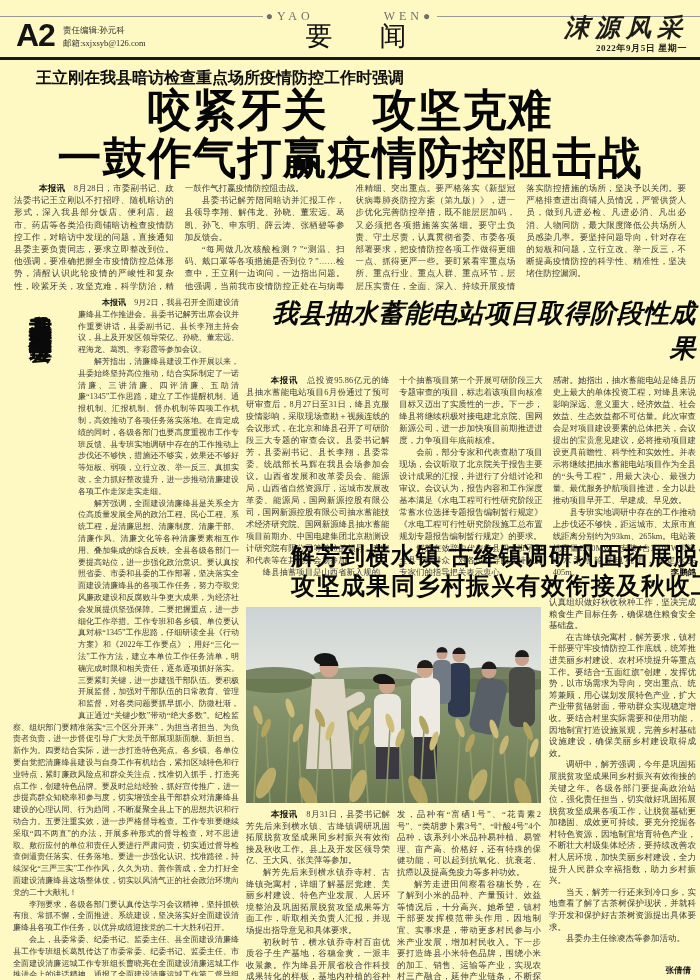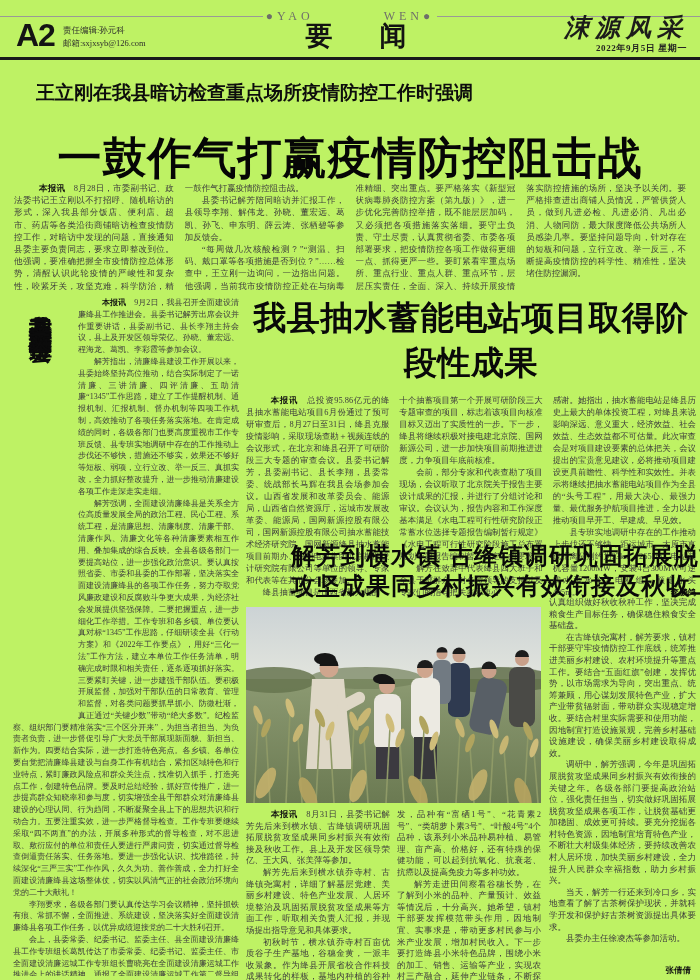--- a/index.html
+++ b/index.html
@@ -1,55 +1,55 @@
 <!DOCTYPE html>
 <html><head>
 <meta charset="utf-8">
 <style>
   *{margin:0;padding:0;box-sizing:border-box;}
   html,body{background:#e8e7e2;}
   body{width:700px;height:980px;font-family:"Liberation Serif","DejaVu Serif",serif;}
-  .page{position:relative;width:700px;height:980px;background:#bef264;overflow:hidden;color:#222;}
+  .page{position:relative;width:700px;height:980px;background:#fef9c3;overflow:hidden;color:#222;}
 
   
   .hdr-topline{position:absolute;top:9px;left:0;right:0;display:flex;align-items:center;}
   .hdr-topline .hline{flex:1;border-top:1px solid #9a9a96;height:0;}
   .hdr-topline .py{font-size:12px;color:#6e6e6a;letter-spacing:4px;padding:0 3px;white-space:nowrap;}
   .hdr-topline .py-gap{width:64px;}
   .a2block{position:absolute;left:16px;top:20px;display:flex;align-items:flex-start;}
   .a2num{font-size:32px;font-weight:900;font-family:"Liberation Sans","DejaVu Sans",sans-serif;line-height:31px;letter-spacing:-1px;color:#141414;}
   .edinfo{margin-left:8px;font-size:8.5px;color:#2e2e2c;line-height:12.5px;padding-top:4px;}
-  .sect{position:absolute;top:18px;left:12px;right:0;text-align:center;font-size:27px;font-weight:700;color:#121212;letter-spacing:10px;padding-left:10px;}
+  .sect{position:absolute;top:18px;left:12px;right:0;text-align:center;font-size:27px;font-weight:400;color:#121212;letter-spacing:10px;padding-left:10px;}
   .masthead{position:absolute;right:12px;top:11px;font-size:25px;font-weight:700;font-style:italic;letter-spacing:6px;color:#1c1c1a;}
   .dateline{position:absolute;right:13px;top:42px;font-size:9px;font-weight:600;color:#242422;letter-spacing:.6px;}
   .rule-thick{position:absolute;left:0;right:0;top:57px;height:3px;background:#1a1a1a;}
 
   
   .nx p{font-size:8.5px;line-height:12.2px;text-align:justify;color:#3c3c3c;text-indent:2em;}
   .nx p.cont{text-indent:0;}
   .lede{font-weight:700;color:#101010;margin-left:8px;}
   .byline{text-align:right;font-weight:700;color:#101010;font-size:8.5px;margin-top:20px;padding-right:5px;}
   .byline-inline{float:right;font-weight:700;color:#101010;}
 
   
-  .kicker{position:absolute;left:36px;top:80px;font-size:19px;font-weight:700;color:#0d0d0d;font-family:"Liberation Sans","DejaVu Sans",sans-serif;}
+  .kicker{position:absolute;left:36px;top:68px;font-size:16px;font-weight:700;color:#0d0d0d;font-family:"Liberation Sans","DejaVu Sans",sans-serif;}
   .h1a,.h1b{position:absolute;left:0;right:0;text-align:center;font-size:44px;font-weight:900;font-family:"Liberation Sans","DejaVu Sans",sans-serif;color:#060606;letter-spacing:1px;line-height:48px;}
   .h1a{top:86px;}
   .h1b{top:134px;}
   .a1cols{position:absolute;left:14px;right:14px;top:182px;height:108px;display:flex;gap:11px;overflow:hidden;}
   .a1cols .col{flex:1;overflow:hidden;}
 
   
   .left-art{position:absolute;left:13px;top:297px;width:226px;height:679px;overflow:hidden;}
   .vtitle{float:left;width:56px;height:421px;writing-mode:vertical-rl;text-orientation:upright;font-size:23px;font-weight:900;font-family:"Liberation Sans","DejaVu Sans",sans-serif;color:#0b0b0b;line-height:56px;letter-spacing:1.5px;margin-right:9px;}
   .left-art p{font-size:8px;line-height:11.8px;}
 
   
   .art3{position:absolute;left:246px;top:296px;width:450px;}
-  .art3 .title{text-align:center;font-size:33px;font-weight:900;font-family:"Liberation Sans","DejaVu Sans",sans-serif;color:#090909;letter-spacing:.5px;}
+  .art3 .title{text-align:right;font-size:26px;font-weight:900;font-family:"Liberation Sans","DejaVu Sans",sans-serif;color:#090909;letter-spacing:.5px;font-style:italic;}
   .art3-cols{display:flex;gap:10px;margin-top:9px;height:203px;overflow:hidden;}
   .art3-cols .col{flex:1;overflow:hidden;}
   .art3 p{font-size:8.4px;line-height:12px;}
 
   
   .art4{position:absolute;left:246px;top:541px;width:450px;height:439px;}
   .art4 .t{font-size:24px;font-weight:800;font-family:"Liberation Sans","DejaVu Sans",sans-serif;line-height:30px;color:#090909;letter-spacing:1px;white-space:nowrap;margin-left:45px;}
   .photo{position:absolute;left:0;top:66px;width:295px;height:196px;background:#cfd3c8;overflow:hidden;}
   .photo svg{display:block;}
   .a4colR{position:absolute;left:303px;top:56px;width:147px;height:400px;overflow:hidden;}
@@ -77,20 +77,21 @@
       <div>邮箱:sxjxsyb@126.com</div>
     </div>
   </div>
 
   <div class="sect">要　闻</div>
   <div class="masthead">涑源风采</div>
   <div class="dateline">2022年9月5日 星期一</div>
   <div class="rule-thick"></div>
 
   <div class="kicker">王立刚在我县暗访检查重点场所疫情防控工作时强调</div>
+  <div class="h1a">咬紧牙关　攻坚克难</div>
   <div class="h1b">一鼓作气打赢疫情防控阻击战</div>
 
   <div class="a1cols nx">
     <div class="col">
       <p><b class="lede">本报讯</b>　<span>8月28日，市委副书记、政法委书记王立刚以不打招呼、随机暗访的形式，深入我县部分饭店、便利店、超市、药店等各类沿街商铺暗访检查疫情防控工作，对暗访中发现的问题，直接通知县委主要负责同志，要求立即整改到位。他强调，要准确把握全市疫情防控总体形势，清醒认识此轮疫情的严峻性和复杂性，咬紧牙关，攻坚克难，科学防治，精准施策，尽快实现社会面清零，</span></p>
     </div>
     <div class="col">
       <p class="cont">一鼓作气打赢疫情防控阻击战。</p>
       <p>县委书记解芳陪同暗访并汇报工作，县领导李翔、解伟龙、孙晓、董宏远、葛凯、孙飞、申东明、薛云涛、张栖碧等参加反馈会。</p>
       <p>“每周做几次核酸检测？”“测温、扫码、戴口罩等各项措施是否到位？”……检查中，王立刚一边询问，一边指出问题。他强调，当前我市疫情防控正处在与病毒胶着对垒的关键时刻，越是冲刺阶段，各项工作越要精</p>

